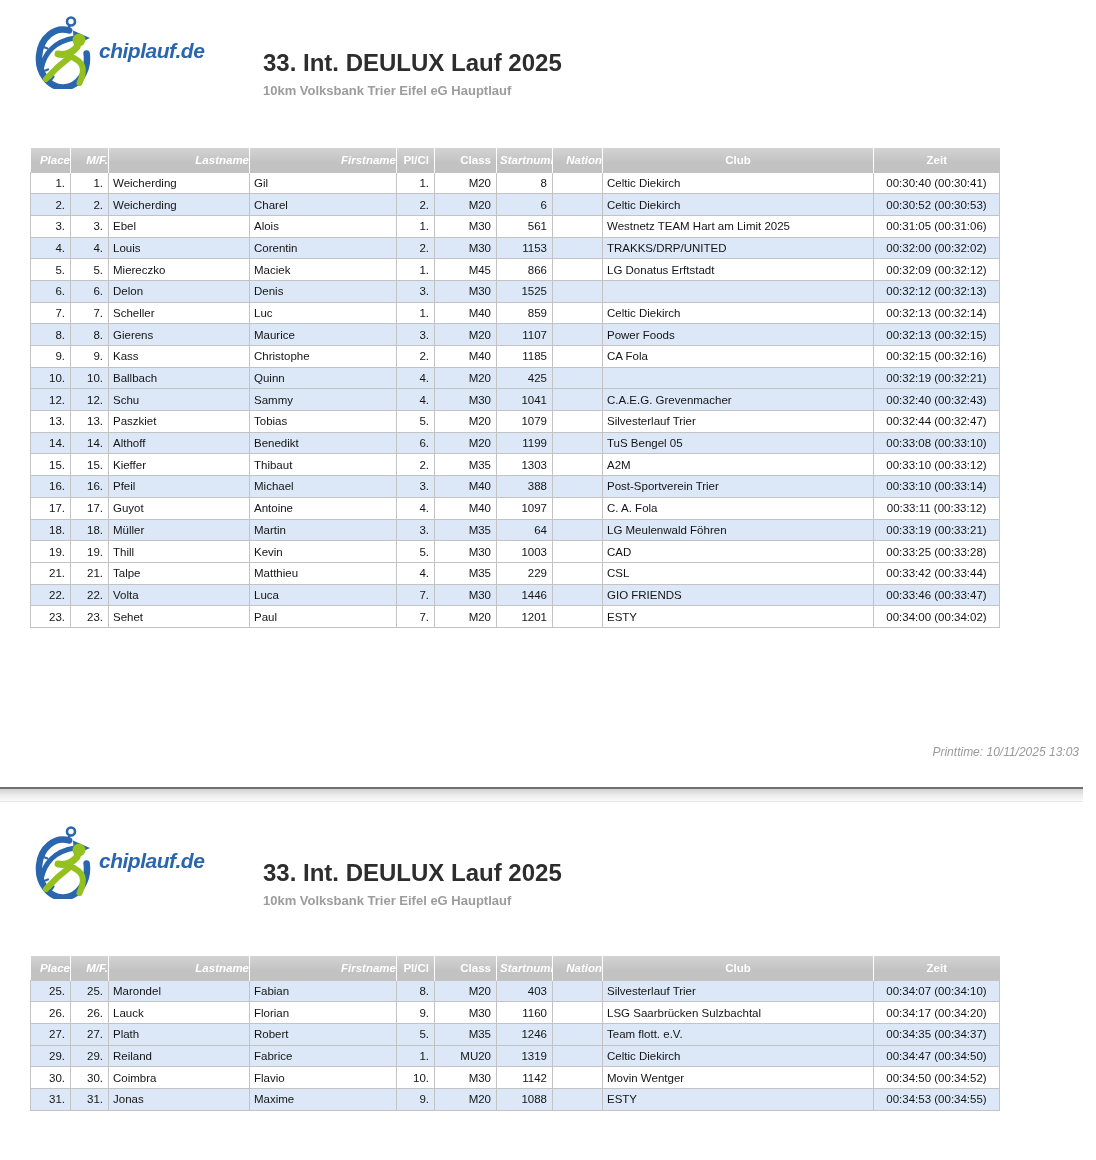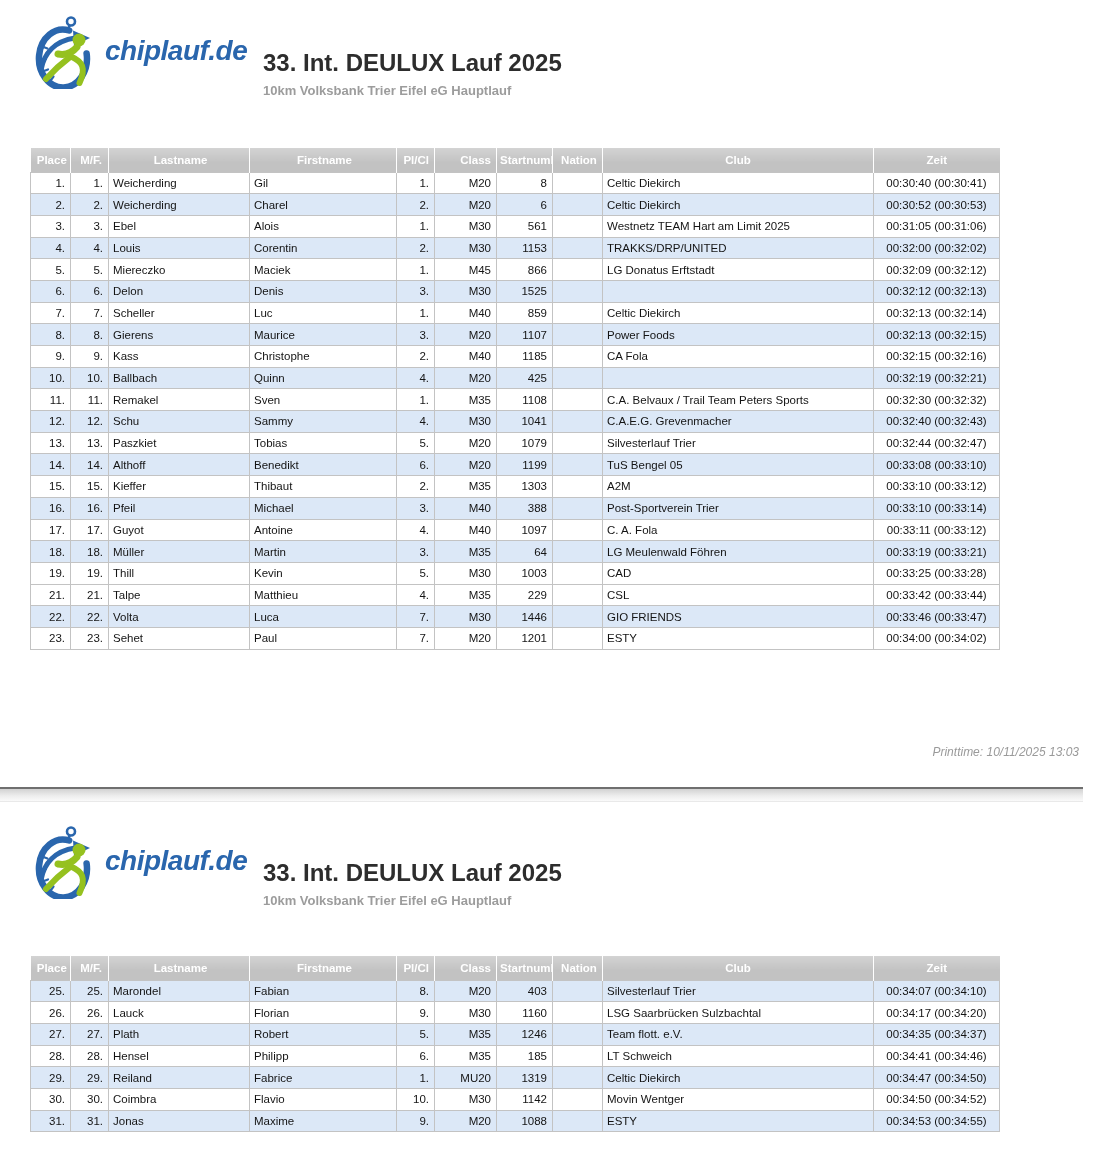--- a/index.html
+++ b/index.html
@@ -20,21 +20,21 @@
     border-top:2px solid #6f6f6f;
     border-bottom:1px solid #e9e9e9;
     background:linear-gradient(180deg,#d2d2d2 0%,#ececec 55%,#fafafa 100%);
   }
 
   
   .brand { position:absolute; left:33px; top:13px; display:flex; align-items:center; }
   .page--two .brand { top:21px; }
   .logo { display:block; }
   .brand-text {
-    margin-left:6px; font-size:28px; font-weight:bold; font-style:italic;
+    margin-left:0; font-size:21px; font-weight:bold; font-style:italic;
     color:#2a66ad; letter-spacing:-0.5px;
   }
   .title-block { position:absolute; left:263px; top:26px;margin-top:23px; }
   .page--two .title-block { top:34px; }
   .event-title { font-size:24px; font-weight:bold; color:#2d2d2d; }
   .event-subtitle { font-size:13px; font-weight:bold; color:#9c9c9c; margin-top:6px; }
 
   
   .results-table {
     position:absolute; left:30px; top:148px;
@@ -49,21 +49,21 @@
     border-right:1px solid rgba(255,255,255,.55);
   }
   .results-table thead th:last-child { border-right:none; }
   .results-table tbody td {
     height:21.7px; background:#ffffff;
     border:1px solid #c3c3c3;
     overflow:hidden; white-space:nowrap;
     padding:0 4px;
   }
   .results-table tbody tr.alt td { background:#dce8f7; }
-  .h-l { text-align:center; padding-left:3px; }
+  .h-l { text-align:right; padding-left:3px;font-style:italic; }
   .h-r { text-align:right; padding-right:5px; }
   .h-c { text-align:center;margin-top:32px; }
   .d-l { text-align:left; }
   .d-r { text-align:right; padding-right:5px !important; }
   .d-c { text-align:center; }
 
   
   .footer-center {
     position:absolute; left:30px; top:744px; width:969px;
     text-align:center; font-style:italic; font-size:10.5px; color:#3a3a3a;
@@ -248,32 +248,20 @@
             <td class="d-r">10.</td>
             <td class="d-l">Ballbach</td>
             <td class="d-l">Quinn</td>
             <td class="d-r">4.</td>
             <td class="d-r">M20</td>
             <td class="d-r">425</td>
             <td class="d-l"></td>
             <td class="d-l"></td>
             <td class="d-c">00:32:19 (00:32:21)</td>
           </tr>
-          <tr>
-            <td class="d-r">11.</td>
-            <td class="d-r">11.</td>
-            <td class="d-l">Remakel</td>
-            <td class="d-l">Sven</td>
-            <td class="d-r">1.</td>
-            <td class="d-r">M35</td>
-            <td class="d-r">1108</td>
-            <td class="d-l"></td>
-            <td class="d-l">C.A. Belvaux / Trail Team Peters Sports</td>
-            <td class="d-c">00:32:30 (00:32:32)</td>
-          </tr>
           <tr class="alt">
             <td class="d-r">12.</td>
             <td class="d-r">12.</td>
             <td class="d-l">Schu</td>
             <td class="d-l">Sammy</td>
             <td class="d-r">4.</td>
             <td class="d-r">M30</td>
             <td class="d-r">1041</td>
             <td class="d-l"></td>
             <td class="d-l">C.A.E.G. Grevenmacher</td>
@@ -493,32 +481,20 @@
             <td class="d-r">27.</td>
             <td class="d-l">Plath</td>
             <td class="d-l">Robert</td>
             <td class="d-r">5.</td>
             <td class="d-r">M35</td>
             <td class="d-r">1246</td>
             <td class="d-l"></td>
             <td class="d-l">Team flott. e.V.</td>
             <td class="d-c">00:34:35 (00:34:37)</td>
           </tr>
-          <tr>
-            <td class="d-r">28.</td>
-            <td class="d-r">28.</td>
-            <td class="d-l">Hensel</td>
-            <td class="d-l">Philipp</td>
-            <td class="d-r">6.</td>
-            <td class="d-r">M35</td>
-            <td class="d-r">185</td>
-            <td class="d-l"></td>
-            <td class="d-l">LT Schweich</td>
-            <td class="d-c">00:34:41 (00:34:46)</td>
-          </tr>
           <tr class="alt">
             <td class="d-r">29.</td>
             <td class="d-r">29.</td>
             <td class="d-l">Reiland</td>
             <td class="d-l">Fabrice</td>
             <td class="d-r">1.</td>
             <td class="d-r">MU20</td>
             <td class="d-r">1319</td>
             <td class="d-l"></td>
             <td class="d-l">Celtic Diekirch</td>

